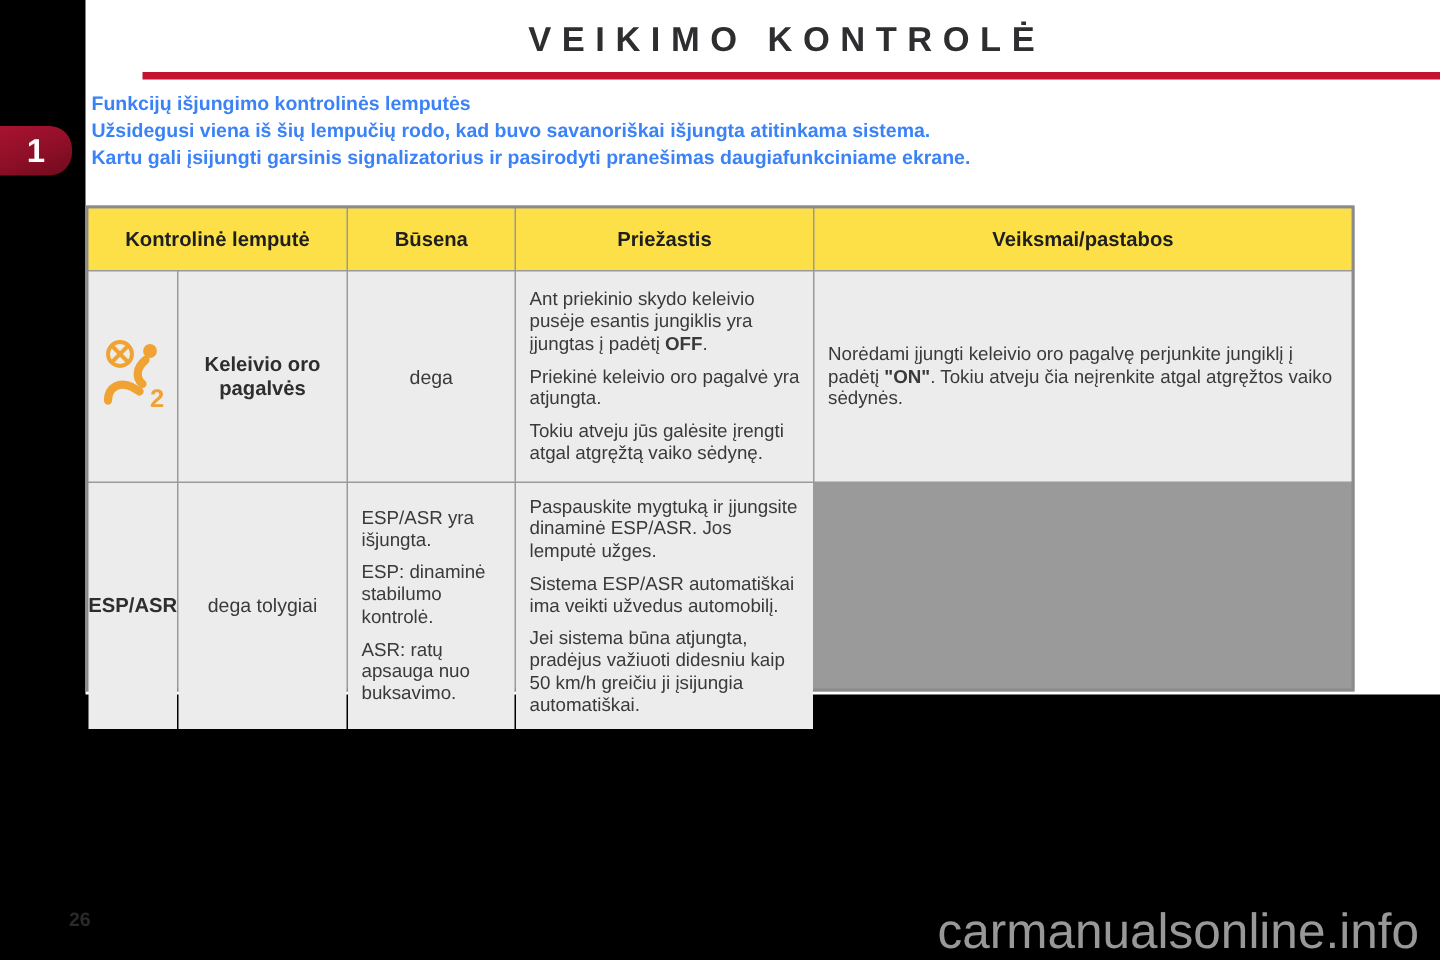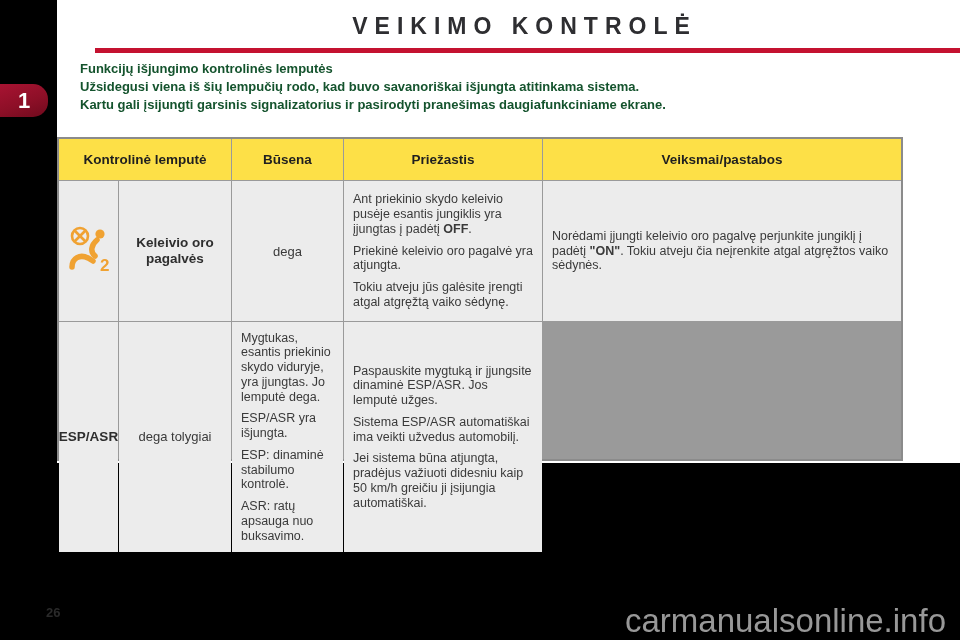--- a/index.html
+++ b/index.html
@@ -20,21 +20,21 @@
     text-align:center;
     font-size:23px;font-weight:bold;letter-spacing:7px;
     color:#2e2e31;white-space:nowrap;
   }
   .red-rule{
     position:absolute;left:38px;right:0;top:48px;height:5px;
     background:#c41230;
   }
   .intro{
     position:absolute;left:4px;top:60px;width:760px;
-    color:#14532d;font-size:13px;font-weight:bold;line-height:18px;margin-left:19px;
+    color:#3b82f6;font-size:13px;font-weight:bold;line-height:18px;
   }
   .intro div{white-space:nowrap;}
   
   .chapter-tab{
     position:absolute;left:0;top:84px;width:48px;height:33px;
     background:linear-gradient(160deg,#a81332 0%,#8d0f27 55%,#6f0a1d 100%);
     border-radius:0 15px 15px 0;
     display:flex;align-items:center;
     color:#fff;font-size:22px;font-weight:bold;
     padding-left:0;justify-content:center;
@@ -124,21 +124,20 @@
         <p><span>Priekinė keleivio oro pagalvė yra atjungta.</span></p>
         <p><span>Tokiu atveju jūs galėsite įrengti atgal atgręžtą vaiko sėdynę.</span></p>
       </div>
     <div class="c text">
         <p><span>Norėdami įjungti keleivio oro pagalvę perjunkite jungiklį į padėtį </span><b>"ON"</b><span>. Tokiu atveju čia neįrenkite atgal atgręžtos vaiko sėdynės.</span></p>
       </div>
 
     <div class="c label">ESP/ASR</div>
     <div class="c status">dega tolygiai</div>
     <div class="c text">
-        <p><span>Mygtukas, esantis priekinio skydo viduryje, yra įjungtas. Jo lemputė dega.</span></p>
         <p><span>ESP/ASR yra išjungta.</span></p>
         <p><span>ESP: dinaminė stabilumo kontrolė.</span></p>
         <p><span>ASR: ratų apsauga nuo buksavimo.</span></p>
       </div>
     <div class="c text">
         <p><span>Paspauskite mygtuką ir įjungsite dinaminė ESP/ASR. Jos lemputė užges.</span></p>
         <p><span>Sistema ESP/ASR automatiškai ima veikti užvedus automobilį.</span></p>
         <p><span>Jei sistema būna atjungta, pradėjus važiuoti didesniu kaip 50 km/h greičiu ji įsijungia automatiškai.</span></p>
       </div>
   </div>

